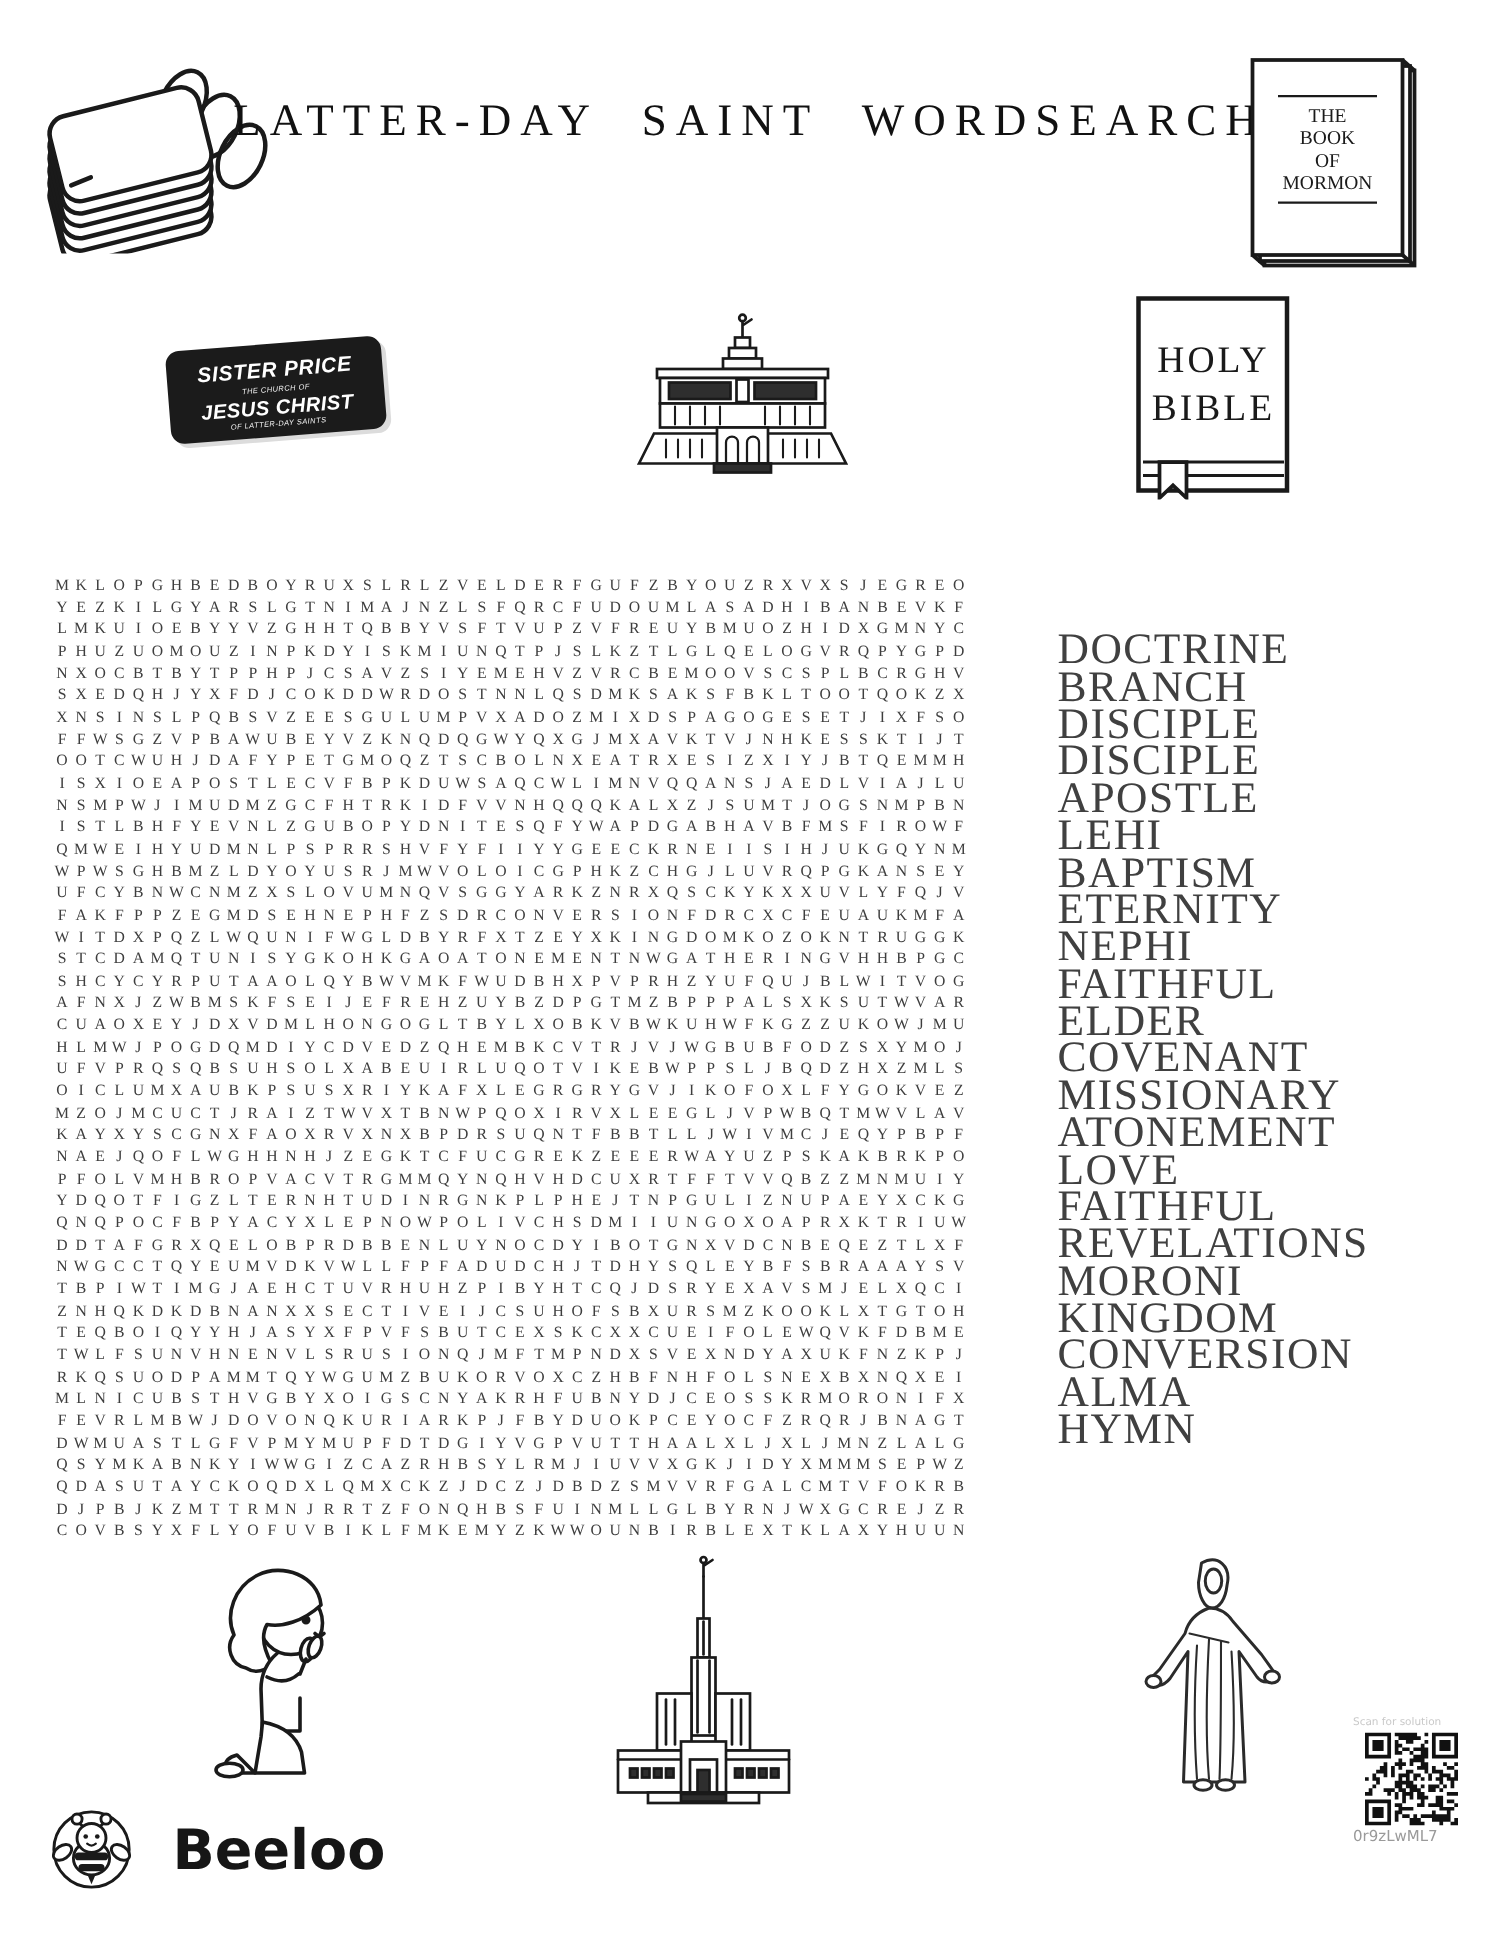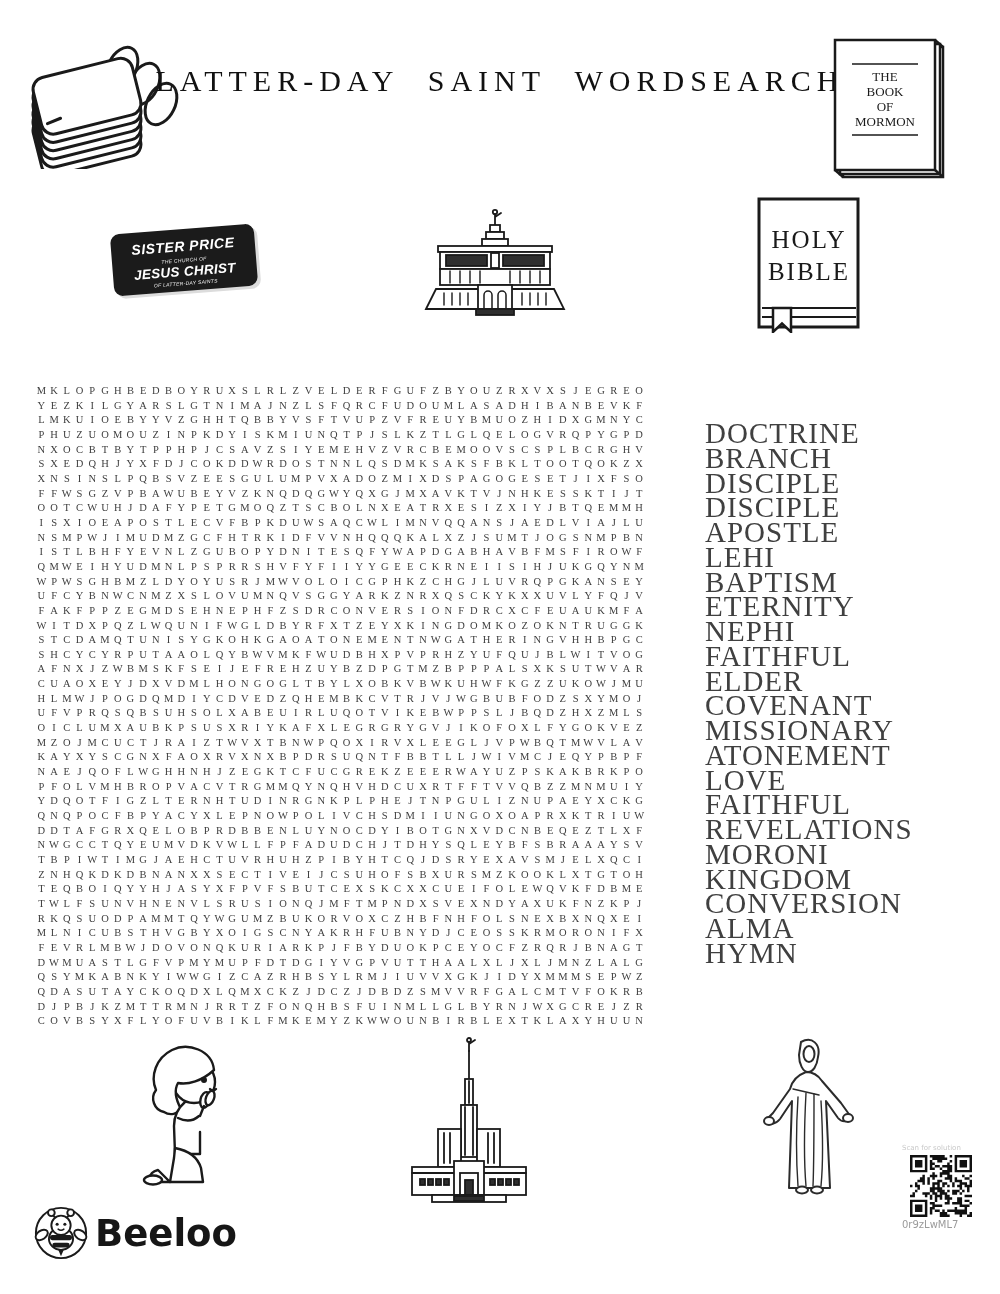--- a/index.html
+++ b/index.html
@@ -34,21 +34,21 @@
   .ill{position:absolute;}
   .plates{left:28px;top:34px;}
   .bom{left:830px;top:38px;}
   .temple-top{left:420px;top:203px;}
   .bible{left:756px;top:196px;}
   .boy{left:138px;top:1040px;}
   .temple-bottom{left:398px;top:1033px;}
   .christus{left:760px;top:1037px;}
 
   
-  .brand{position:absolute;left:33px;top:1205px;display:flex;align-items:center;gap:6px;}
+  .brand{position:absolute;left:33px;top:1205px;display:flex;align-items:center;gap:26px;}
   .brand-name{font-family:"DejaVu Sans",sans-serif;font-weight:700;font-size:37px;color:#161616;}
   .copyright{position:absolute;top:1256px;left:0;width:100%;text-align:center;
              font-family:"DejaVu Sans",sans-serif;font-size:15px;color:#bbbbbb;letter-spacing:.5px;}
   .qr-block{position:absolute;left:902px;top:1144px;width:78px;text-align:left;
             font-family:"DejaVu Sans",sans-serif;}
   .qr-label{font-size:7px;color:#c9c9c9;margin-bottom:3px;}
   .qr-code-text{font-size:10px;color:#9a9a9a;margin-top:2px;}
   svg text{font-family:"Liberation Serif",serif;}
 </style>
 </head>

